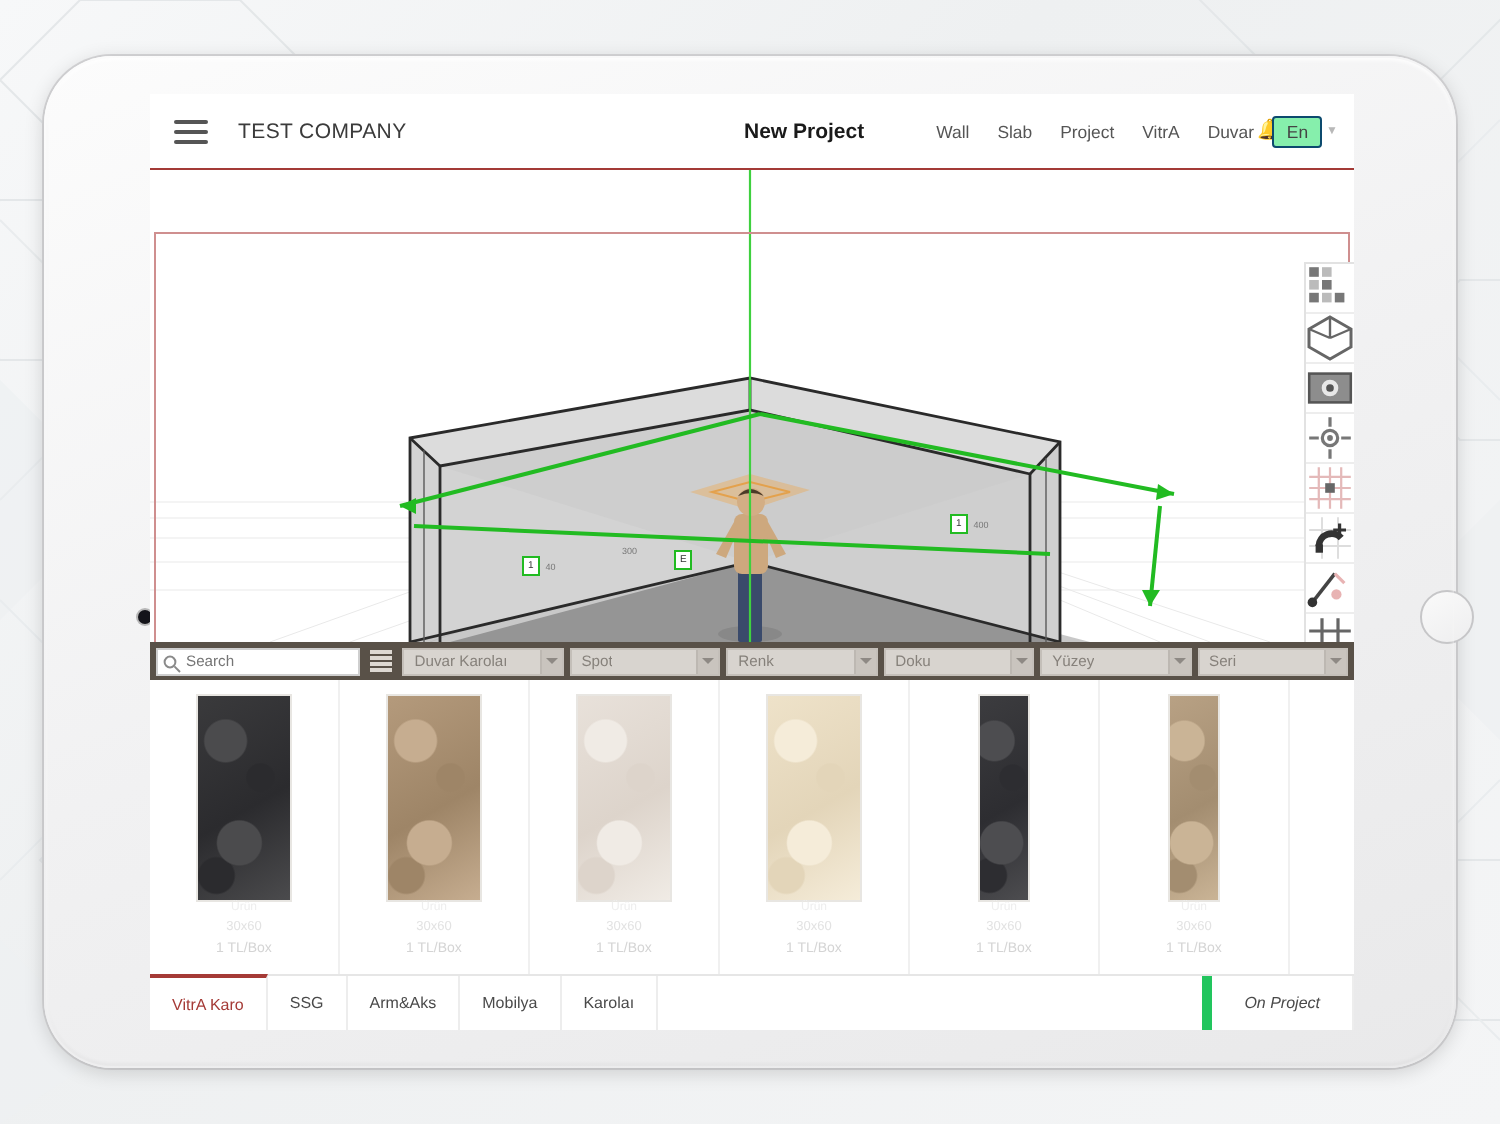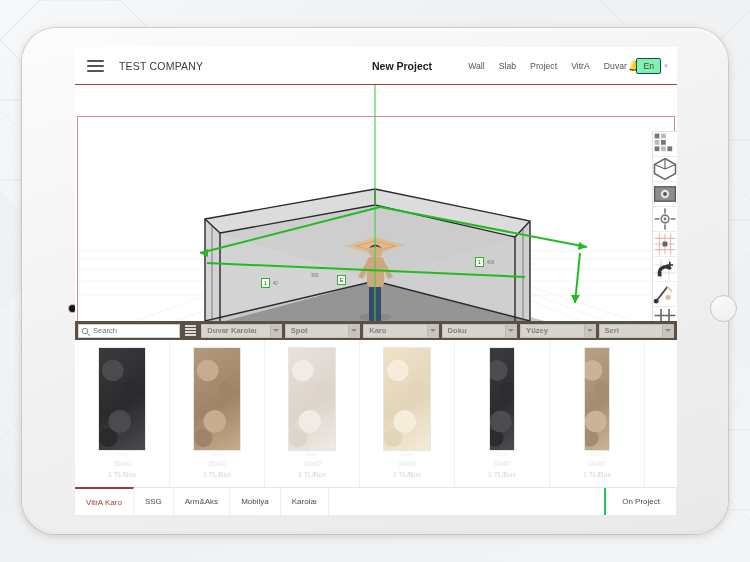--- a/index.html
+++ b/index.html
@@ -73,21 +73,21 @@
   #filters { height: 19px; background: #595148; display: flex; align-items: center; gap: 3px;
              padding: 0 3px; }
   #search { position: relative; width: 103px; height: 14px; background: #fff; border: 1px solid #cfcfcf;
             display: flex; align-items: center; padding-left: 14px; }
   #search .mag { position: absolute; left: 2px; top: 2px; }
   #search input { border: none; outline: none; width: 100%; font-size: 7.6px; color: #8d8d8d;
                   font-family: "Liberation Sans", sans-serif; background: transparent; }
   .grip { width: 11px; display: flex; flex-direction: column; gap: 1.6px; cursor: pointer; margin: 0 2px; }
   .grip i { height: 1.6px; background: #ddd8d2; display: block; }
   .sel { position: relative; height: 14px; background: #d8d4cf; border: 1px solid #c4bfb9;
-         display: flex; align-items: center; cursor: pointer; font-weight: bold; }
+         display: flex; align-items: center; cursor: pointer; }
   .sel .lbl { font-size: 7.6px; color: #86817b; padding-left: 5px; white-space: nowrap; overflow: hidden; }
   .sel .arw { position: absolute; right: 0; top: 0; bottom: 0; width: 11px; background: #c9c4be;
               border-left: 1px solid #bdb8b2; display: flex; align-items: center; justify-content: center; }
   .sel .arw b { border-left: 3px solid transparent; border-right: 3px solid transparent;
                 border-top: 3.5px solid #8e8984; display: block; }
   .sel.w1 { width: 81px; } .sel.w2 { width: 76px; }
 
   
   #products { height: 147px; background: #fff; display: flex; overflow: hidden; }
   .card { width: 95px; flex: 0 0 95px; border-right: 1px solid #f0f0f0; position: relative;
@@ -99,21 +99,21 @@
   .meta .pr { font-size: 7px; color: #d4d4d4; display: block; line-height: 1.6; }
 
   
   #bottom { height: 28px; background: #fff; border-top: 1px solid #e6e6e6;
             display: flex; align-items: stretch; }
   .btab { display: flex; align-items: center; padding: 0 11px; font-size: 8px; color: #4a4a4a;
           border-right: 1px solid #ededed; cursor: pointer; white-space: nowrap; }
   .btab.on { color: #a53a36; border-top: 2.5px solid #a53a36; margin-top: -1px; }
   #spacer { flex: 1; }
   #onproj { display: flex; align-items: center; padding: 0 16px; font-size: 8px; color: #4a4a4a;
-            border-left: 2px solid #22c55e; border-right: 1px solid #ededed; cursor: pointer; }
+            border-left: 5px solid #22c55e; border-right: 1px solid #ededed; cursor: pointer; font-style: italic; }
   #total { display: flex; align-items: center; padding: 0 14px; font-size: 9.5px; color: #757575; }
 </style>
 </head>
 <body>
 
 <div id="bg">
   <svg viewBox="0 0 750 562" preserveAspectRatio="none">
     <g fill="none" stroke="#e4e7e9" stroke-width="1">
       <polygon points="0,40 40,0 120,0 160,40 120,80 40,80"></polygon>
       <polygon points="-40,140 0,100 80,100 120,140 80,180 0,180"></polygon>
@@ -335,21 +335,21 @@
           <b></b>
         </span>
     </div>
     <div class="sel w2">
       <span class="lbl">Spot</span>
       <span class="arw">
           <b></b>
         </span>
     </div>
     <div class="sel w2">
-      <span class="lbl">Karo</span>
+      <span class="lbl">Renk</span>
       <span class="arw">
           <b></b>
         </span>
     </div>
     <div class="sel w2">
       <span class="lbl">Doku</span>
       <span class="arw">
           <b></b>
         </span>
     </div>

